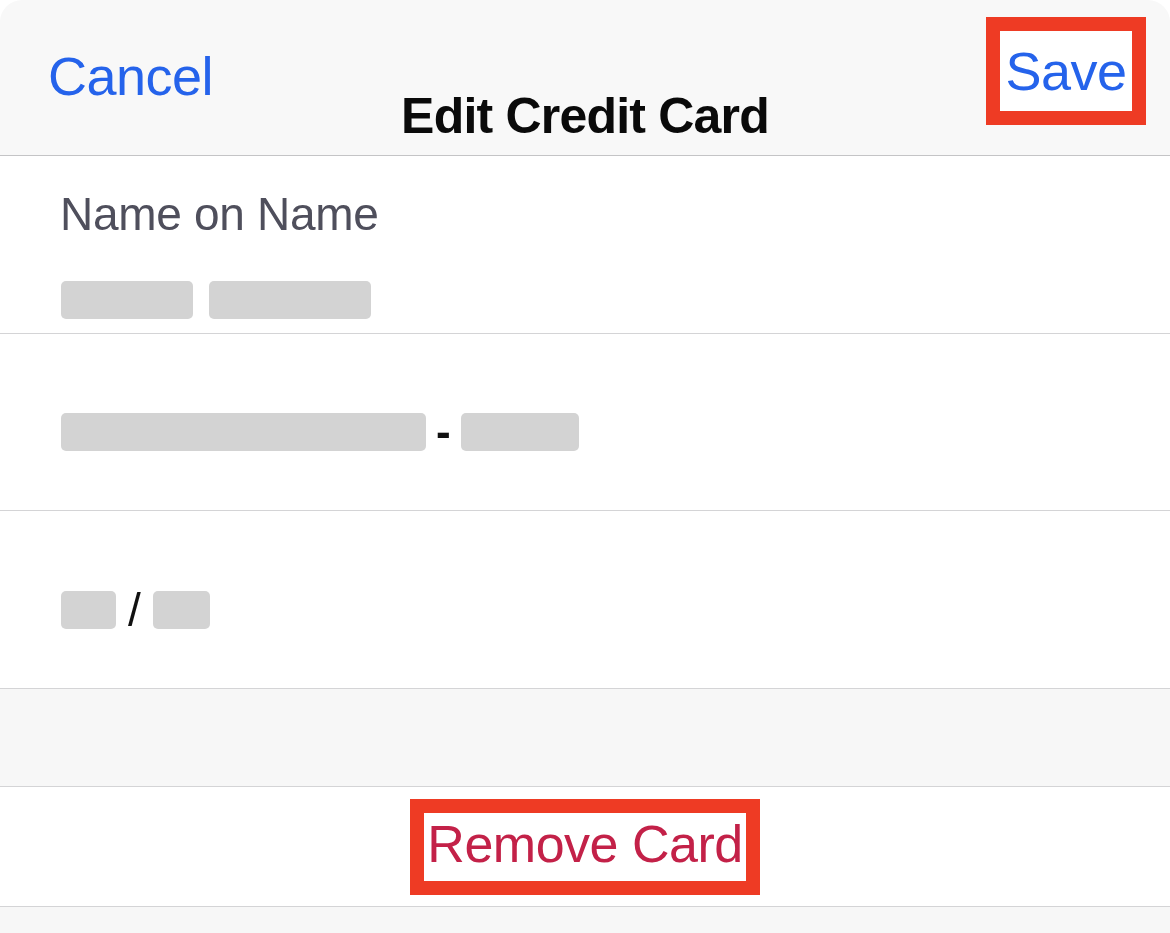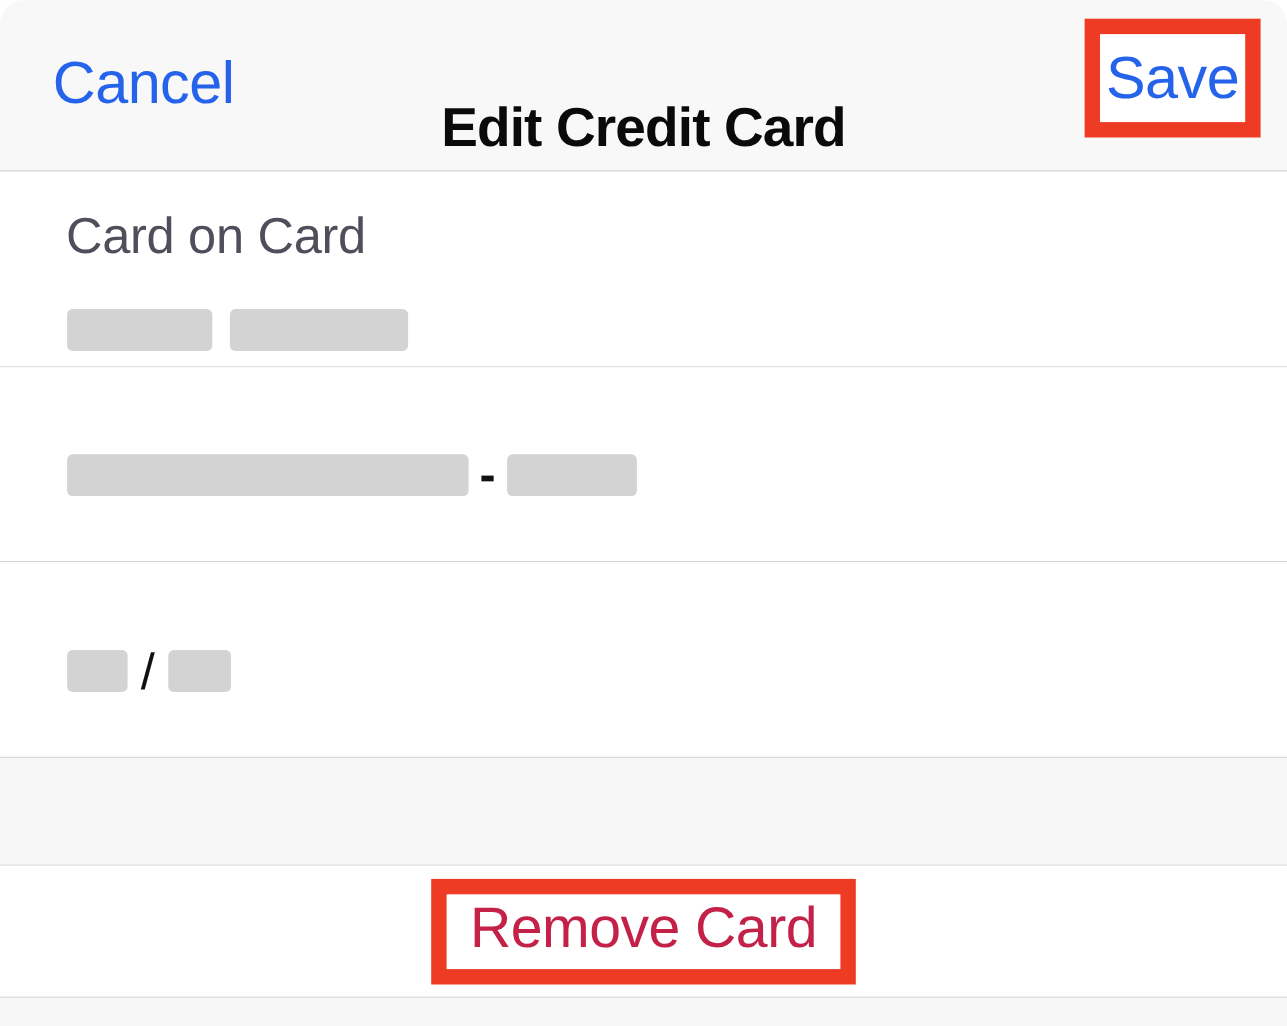--- a/index.html
+++ b/index.html
@@ -178,21 +178,21 @@
   }
   .remove-wrap {
     border: 14px solid #ee3b24;
     background: #ffffff;
     box-sizing: border-box;
     padding: 0;
     display: inline-flex;
     align-items: center;
     justify-content: center;
     height: 96px;
-    width: 386px;
+    width: 350px;
   }
   .remove-btn {
     font-size: 52px;
     color: #c32148;
     letter-spacing: -0.5px;
     background: none;
     border: none;
     cursor: pointer;
     padding: 0 4px 6px 4px;
     font-family: "Liberation Sans", sans-serif;
@@ -216,21 +216,21 @@
       <button class="nav-cancel">Cancel</button>
 
       <div class="nav-title">Edit Credit Card</div>
 
       <div class="nav-save-wrap">
         <button class="nav-save">Save</button>
       </div>
     </div>
 
     <div class="form-row" id="row-name">
-      <div class="row-label">Card on Card</div>
+      <div class="row-label">Name on Name</div>
       <div class="row-value">
         <span class="redact rd-name-1"></span>
         <span class="redact rd-name-2"></span>
       </div>
     </div>
 
     <div class="form-row" id="row-number">
       <div class="row-value">
         <span class="redact rd-cc-1"></span>
         <span class="sep-char">-</span>

